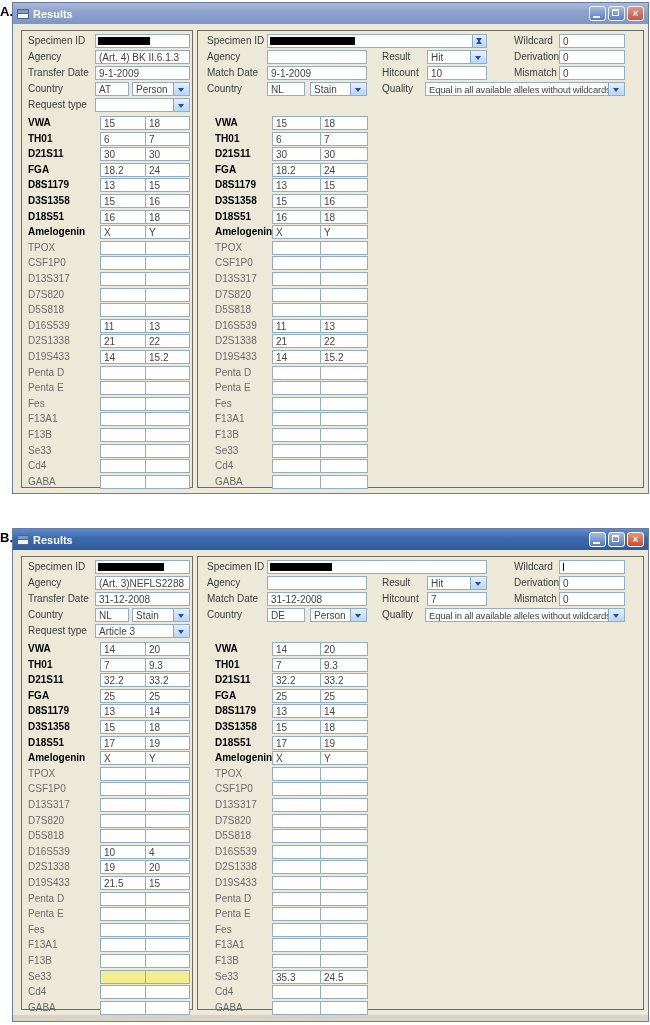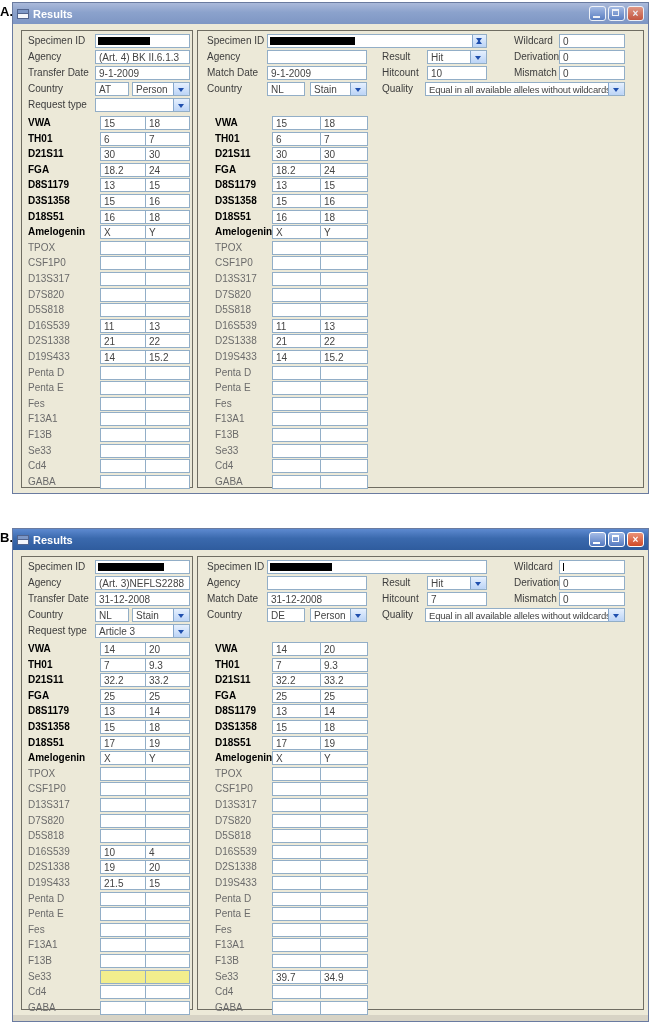--- a/index.html
+++ b/index.html
@@ -463,22 +463,22 @@
           <div class="locus-label" style="left: 17px; top: 366px;">Fes</div>
           <div class="fld" style="left: 74px; top: 366px; width: 49px;"><span></span></div>
           <div class="fld" style="left: 122px; top: 366px; width: 48px;"><span></span></div>
           <div class="locus-label" style="left: 17px; top: 381px;">F13A1</div>
           <div class="fld" style="left: 74px; top: 381px; width: 49px;"><span></span></div>
           <div class="fld" style="left: 122px; top: 381px; width: 48px;"><span></span></div>
           <div class="locus-label" style="left: 17px; top: 397px;">F13B</div>
           <div class="fld" style="left: 74px; top: 397px; width: 49px;"><span></span></div>
           <div class="fld" style="left: 122px; top: 397px; width: 48px;"><span></span></div>
           <div class="locus-label" style="left: 17px; top: 413px;">Se33</div>
-          <div class="fld" style="left: 74px; top: 413px; width: 49px;"><span>39.7</span></div>
-          <div class="fld" style="left: 122px; top: 413px; width: 48px;"><span>34.9</span></div>
+          <div class="fld" style="left: 74px; top: 413px; width: 49px;"><span>35.3</span></div>
+          <div class="fld" style="left: 122px; top: 413px; width: 48px;"><span>24.5</span></div>
           <div class="locus-label" style="left: 17px; top: 428px;">Cd4</div>
           <div class="fld" style="left: 74px; top: 428px; width: 49px;"><span></span></div>
           <div class="fld" style="left: 122px; top: 428px; width: 48px;"><span></span></div>
           <div class="locus-label" style="left: 17px; top: 444px;">GABA</div>
           <div class="fld" style="left: 74px; top: 444px; width: 49px;"><span></span></div>
           <div class="fld" style="left: 122px; top: 444px; width: 48px;"><span></span></div>
         </div>
       </div>
     </div>
   </div>

